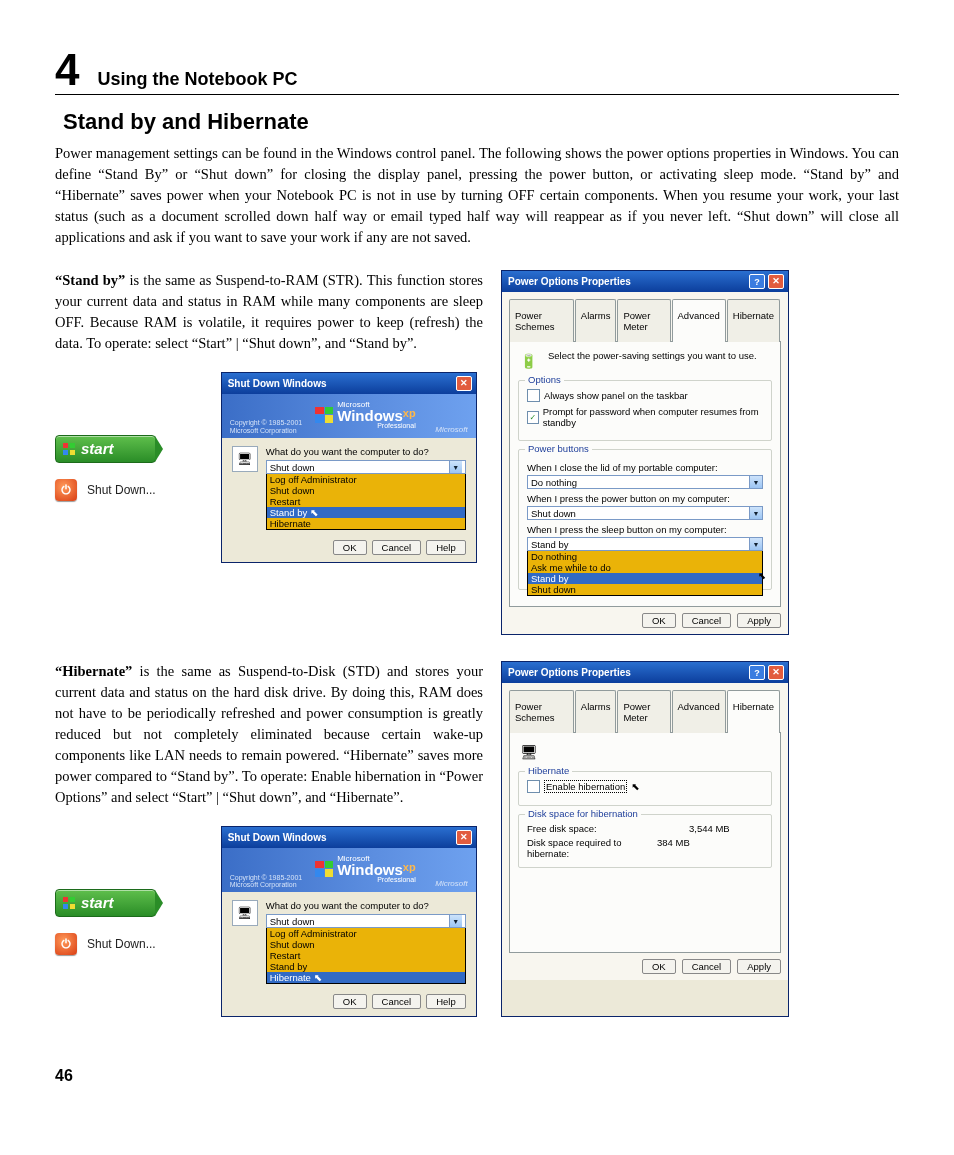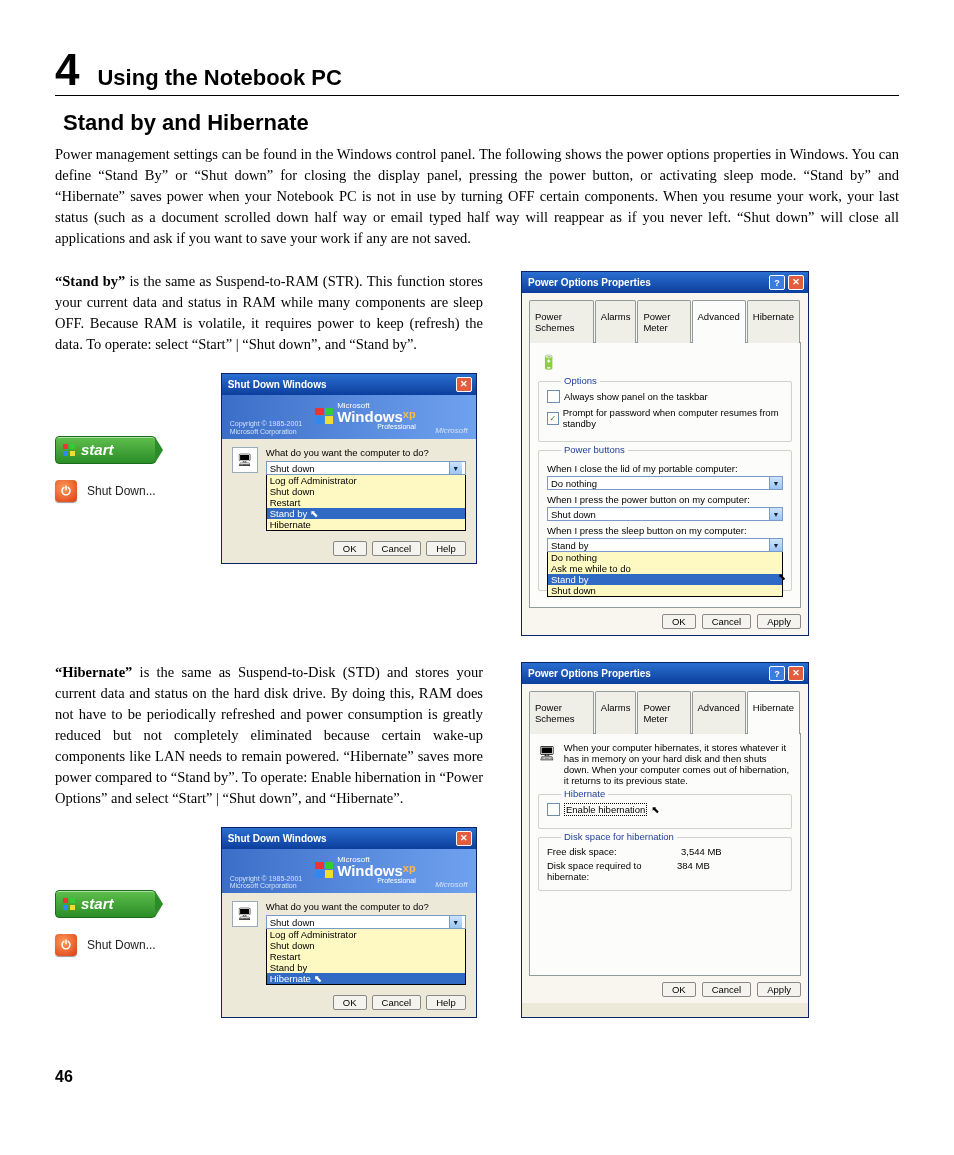--- a/index.html
+++ b/index.html
@@ -20,21 +20,21 @@
   }
   .chapter-number {
     font-family: Arial, Helvetica, sans-serif;
     font-size: 44px;
     font-weight: bold;
     margin-right: 18px;
     line-height: 0.9;
   }
   .chapter-title {
     font-family: Arial, Helvetica, sans-serif;
-    font-size: 22px;
+    font-size: 18px;
     font-weight: bold;
   }
   .section-title {
     font-family: Arial, Helvetica, sans-serif;
     font-size: 22px;
     font-weight: bold;
     margin: 4px 0 8px 8px;
   }
   .intro-paragraph {
     text-align: justify;
@@ -223,21 +223,21 @@
   .sd-arrow {
     background: linear-gradient(#cde3fb,#9cc5f3);
     border-left: 1px solid #7a9ac7;
     width: 12px; height: 12px;
     display:flex;align-items:center;justify-content:center;
     font-size:7px; color:#123;
   }
   .sd-dropdown {
     border: 1px solid #000;
     border-top: none;
-    background: #fef9c3;
+    background: #eab308;
     font-size: 9.5px;
   }
   .sd-dropdown div { padding: 0 3px; }
   .sd-dropdown .hl {
     background: #316ac5; color: #fff;
   }
   .cursor { font-size: 10px; }
   .sd-buttons {
     padding: 4px 10px 7px 10px;
     display: flex;
@@ -246,21 +246,21 @@
   }
   .xp-btn {
     border: 1px solid #888;
     border-radius: 2px;
     padding: 1px 9px;
     font-size: 9.5px;
     background: #f4f3ee;
     font-family: Tahoma, Arial, sans-serif;
   }
   
-  .pop-window { width: 286px; margin-left: 20px; }
+  .pop-window { width: 286px; }
   .pop-body {
     background: #f8f6ef;
     padding: 6px 7px 4px 7px;
   }
   .pop-tabs {
     display: flex;
     font-size: 9.5px;
     position: relative;
     top: 1px;
   }
@@ -295,21 +295,21 @@
   }
   .pop-group {
     border: 1px solid #cfd3cb;
     border-radius: 2px;
     padding: 8px 8px 8px 8px;
     margin-bottom: 8px;
     position: relative;
   }
   .pop-group-title {
     position: absolute;
-    top: -7px; left: 22px;
+    top: -7px; left: 6px;
     background: #fcfcfa;
     padding: 0 3px;
     color: #1e3e9a;
     font-size: 9.5px;
   }
   .chk-row {
     display: flex; align-items: center; gap: 4px;
     margin-bottom: 4px;
   }
   .chk {
@@ -444,20 +444,21 @@
       <div class="pop-tabs">
         <span>Power Schemes</span>
         <span>Alarms</span>
         <span>Power Meter</span>
         <span class="active">Advanced</span>
         <span>Hibernate</span>
       </div>
       <div class="pop-panel">
         <div class="pop-introrow">
           <span class="pop-introicon">🔋</span>
+          <span>Select the power-saving settings you want to use.</span>
         </div>
         <div class="pop-group">
           <span class="pop-group-title">Options</span>
           <div class="chk-row">
             <span class="chk"></span>
             <span>Always show panel on the taskbar</span>
           </div>
           <div class="chk-row">
             <span class="chk">✓</span>
             <span>Prompt for password when computer resumes from standby</span>
@@ -585,33 +586,32 @@
       <div class="pop-tabs">
         <span>Power Schemes</span>
         <span>Alarms</span>
         <span>Power Meter</span>
         <span>Advanced</span>
         <span class="active">Hibernate</span>
       </div>
       <div class="pop-panel">
         <div class="pop-introrow">
           <span class="pop-introicon">🖥</span>
-          <span>When your computer hibernates, it stores whatever it has in memory on your hard disk and then shuts down. When your computer comes out of hibernation, it returns to its previous state.</span>
         </div>
         <div class="pop-group">
           <span class="pop-group-title">Hibernate</span>
           <div class="chk-row">
             <span class="chk"></span>
             <span class="dotted-focus">Enable hibernation</span>
             <span class="cursor">⬉</span>
           </div>
         </div>
         <div class="pop-group">
           <span class="pop-group-title">Disk space for hibernation</span>
-          <div style="display:flex;gap:4px;margin-bottom:3px;">
+          <div style="display:flex;gap:32px;margin-bottom:3px;">
             <span style="width:130px;">Free disk space:</span>
             <span>3,544 MB</span>
           </div>
           <div style="display:flex;">
             <span style="width:130px;">Disk space required to hibernate:</span>
             <span>384 MB</span>
           </div>
         </div>
         <div style="height:68px;"></div>
       </div>

